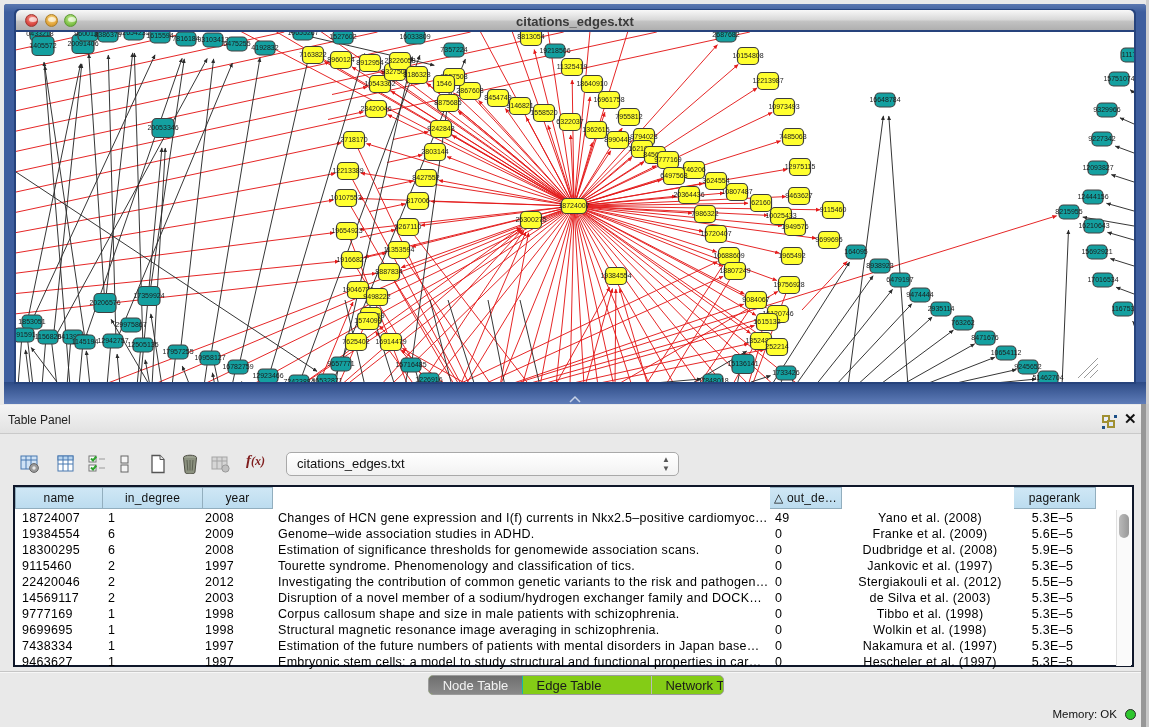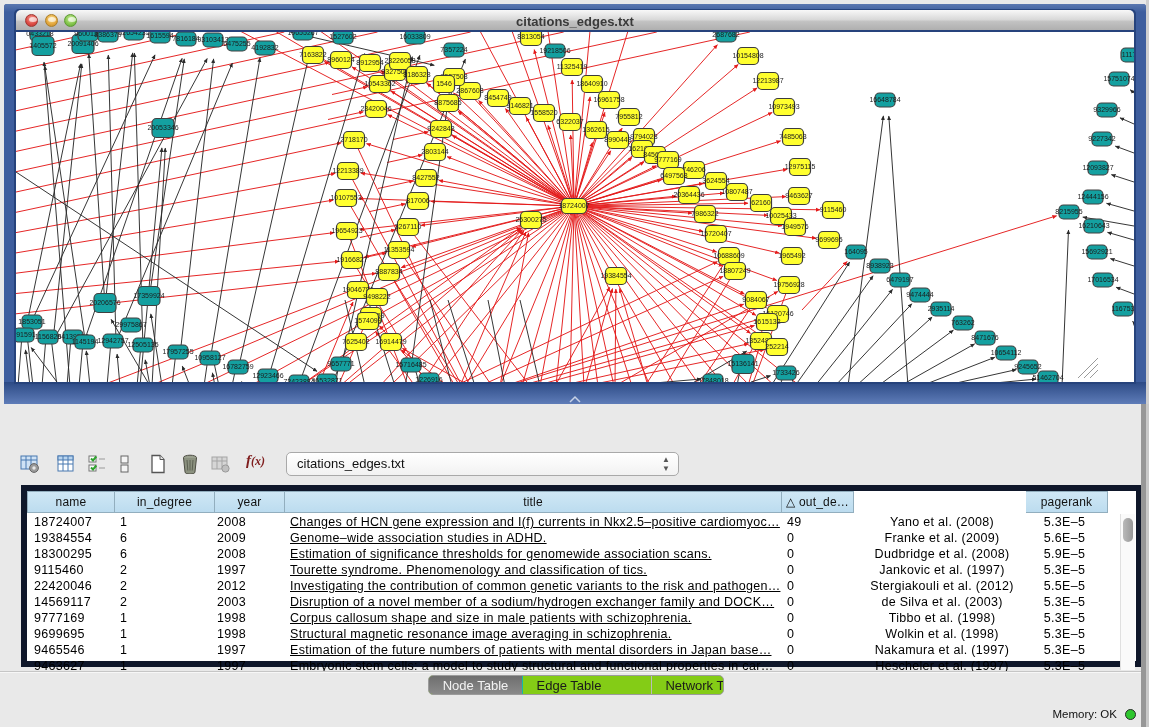--- a/index.html
+++ b/index.html
@@ -31,30 +31,30 @@
 #ficon .d1 { right:0; top:2px; } #ficon .d2 { left:0px; bottom:-1px; }
 #xicon { position:absolute; left:1124px; top:5px; font-size:15px; font-weight:bold; color:#111; }
 
 #toolbar { position:absolute; left:0; top:30px; width:1149px; height:50px; }
 #divider { position:absolute; left:0; top:267px; width:1149px; height:2px; border-top:1px solid #c6c6c6; border-bottom:1px solid #f7f7f7; }
 .ticon { position:absolute; top:20px; }
 #dd { position:absolute; left:286px; top:18px; width:393px; height:24px; background:linear-gradient(180deg,#ffffff,#f2f2f2);
   border:1px solid #a9a9a9; border-radius:5px; font-size:13px; color:#111; line-height:21px; padding-left:10px; }
 #dd .spin { position:absolute; right:8px; top:2px; font-size:8px; color:#555; line-height:9px; text-align:center; }
 
-#tbl { position:absolute; left:21px; top:81px; width:1121px; height:182px; background:#fff; border:6px solid #0f172a; }
+#tbl { position:absolute; left:13px; top:81px; width:1121px; height:182px; background:#fff; border:2px solid #0f172a; }
 #thead { position:absolute; left:0px; top:0px; height:22px; width:1104px; }
 .th { position:absolute; top:0; height:22px; background:linear-gradient(180deg,#cfe7f5,#bcdcef);
   border:1px solid #92aebe; border-left:none; font-size:12px; letter-spacing:0.2px; color:#111; text-align:center; line-height:21px; }
 .th:first-child { border-left:1px solid #92aebe; }
 #tbody { position:absolute; left:2px; top:24px; font-size:12.5px; letter-spacing:0.3px; color:#000; }
 .tr { position:relative; height:16px; white-space:nowrap; }
 .tr div { position:absolute; top:0; height:16px; line-height:15px; overflow:hidden; }
 .c0 { left:5px; width:80px; } .c1 { left:91px; width:90px; } .c2 { left:188px; width:60px; }
-.c3 { left:261px; width:492px;text-decoration:underline; } .c4 { left:758px; width:65px; }
+.c3 { left:261px; width:492px; } .c4 { left:758px; width:65px; }
 .c5 { left:828px; width:170px; text-align:center; } .c6 { left:988px; width:95px; text-align:center; }
 #vsb { position:absolute; right:1px; top:23px; width:15px; height:156px; background:#fafafa; border-left:1px solid #e0e0e0; }
 #vsb .thumb { position:absolute; left:2px; top:4px; width:10px; height:24px; border-radius:5px;
   background:linear-gradient(90deg,#b9b9b9,#989898); }
 
 #tabs { position:absolute; left:428px; top:271px; width:296px; height:20px; border:1px solid #9b9b9b;
   border-radius:5px; background:#84cc16; overflow:hidden; font-size:13px; color:#1a1a1a; }
 #tabs div { position:absolute; top:0; height:20px; line-height:19px; text-align:center; }
 #tab1 { left:0; width:93px; background:linear-gradient(180deg,#6f6f6f,#8d8d8d); color:#f2f2f2; }
 #tab2 { left:93px; width:93px; border-left:1px solid #14b8a6; }
@@ -626,20 +626,30 @@
 <text x="616" y="278.3" font-size="7" fill="#1c1c1c" text-anchor="middle" font-family="Liberation Sans, sans-serif">19384554</text>
 <rect x="561.5" y="198.5" width="25" height="15" rx="4.5" fill="#ffff2e" stroke="#3c3c3c" stroke-width="1.2"></rect>
 <text x="574" y="208.3" font-size="7" fill="#1c1c1c" text-anchor="middle" font-family="Liberation Sans, sans-serif">18724007</text>
 <path d="M1078 378 L1098 358 M1084 378 L1098 364 M1090 378 L1098 370" stroke="#9a9a9a" stroke-width="1" fill="none"></path>
 </svg>
 <div id="rightedge1" class="abs"></div>
 <svg class="abs" style="left:560px;top:394px" width="30" height="10" viewBox="0 0 30 10">
     <path d="M10 8 L15 3 L20 8" stroke="#c7d2e6" stroke-width="1.5" fill="none"></path>
   </svg>
 <div id="panel" class="abs">
+  <div id="phead">
+      <span class="lbl">Table Panel</span>
+    <span id="ficon">
+        <span class="sq1"></span>
+        <span class="sq2"></span>
+        <span class="d1"></span>
+        <span class="d2"></span>
+      </span>
+    <span id="xicon">✕</span>
+  </div>
   <div id="toolbar">
     <svg class="ticon" style="left:20px" width="20" height="20" viewBox="0 0 20 20">
       <rect x="1" y="2" width="16" height="13" fill="#cfe2f5" stroke="#4878b0"></rect>
       <path d="M1 6 h16 M6 2 v13 M11 2 v13" stroke="#4878b0" fill="none"></path>
       <circle cx="14" cy="14" r="4.4" fill="#9a9a9a" stroke="#666"></circle>
         <circle cx="14" cy="14" r="1.7" fill="#e8e8e8"></circle>
     </svg>
     <svg class="ticon" style="left:56px" width="20" height="20" viewBox="0 0 20 20">
       <rect x="2" y="2" width="15" height="15" fill="#fff" stroke="#4878b0"></rect>
       <rect x="2" y="2" width="15" height="4" fill="#b8d4ee" stroke="#4878b0"></rect>
@@ -671,21 +681,20 @@
       <circle cx="14.5" cy="14.5" r="3.6" fill="#c0c0c0" stroke="#9a9a9a"></circle>
     </svg>
     <div class="ticon" style="left:246px; top:18px; font-family:'Liberation Serif',serif; font-style:italic; font-size:15px; font-weight:bold; color:#7f1d1d;">f<span style="font-size:12px">(x)</span></div>
     <div id="dd">citations_edges.txt<span class="spin">▲<br>▼</span></div>
   </div>
   <div id="tbl">
     <div id="thead">
       <div class="th" style="left:0px; width:88px;">name</div>
       <div class="th" style="left:88px; width:100px;">in_degree</div>
       <div class="th" style="left:188px; width:70px;">year</div>
-      <div class="th" style="left:258px; width:497px;">title</div>
       <div class="th" style="left:755px; width:72px;">△ out_de…</div>
       <div class="th" style="left:999px; width:82px;">pagerank</div>
     </div>
     <div id="tbody">
 <div class="tr">
           <div class="c0">18724007</div>
           <div class="c1">1</div>
           <div class="c2">2008</div>
           <div class="c3">Changes of HCN gene expression and I(f) currents in Nkx2.5–positive cardiomyoc…</div>
           <div class="c4">49</div>
@@ -749,21 +758,21 @@
 <div class="tr">
           <div class="c0">9699695</div>
           <div class="c1">1</div>
           <div class="c2">1998</div>
           <div class="c3">Structural magnetic resonance image averaging in schizophrenia.</div>
           <div class="c4">0</div>
           <div class="c5">Wolkin et al. (1998)</div>
           <div class="c6">5.3E–5</div>
         </div>
 <div class="tr">
-          <div class="c0">9465546</div>
+          <div class="c0">7438334</div>
           <div class="c1">1</div>
           <div class="c2">1997</div>
           <div class="c3">Estimation of the future numbers of patients with mental disorders in Japan base…</div>
           <div class="c4">0</div>
           <div class="c5">Nakamura et al. (1997)</div>
           <div class="c6">5.3E–5</div>
         </div>
 <div class="tr">
           <div class="c0">9463627</div>
           <div class="c1">1</div>

